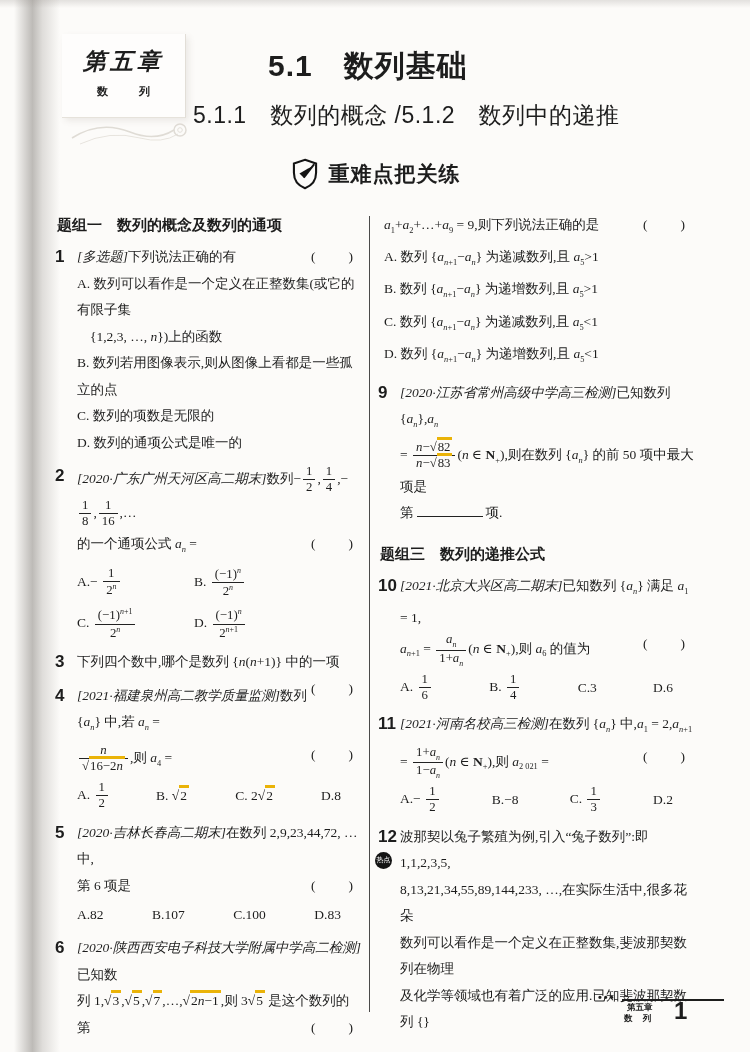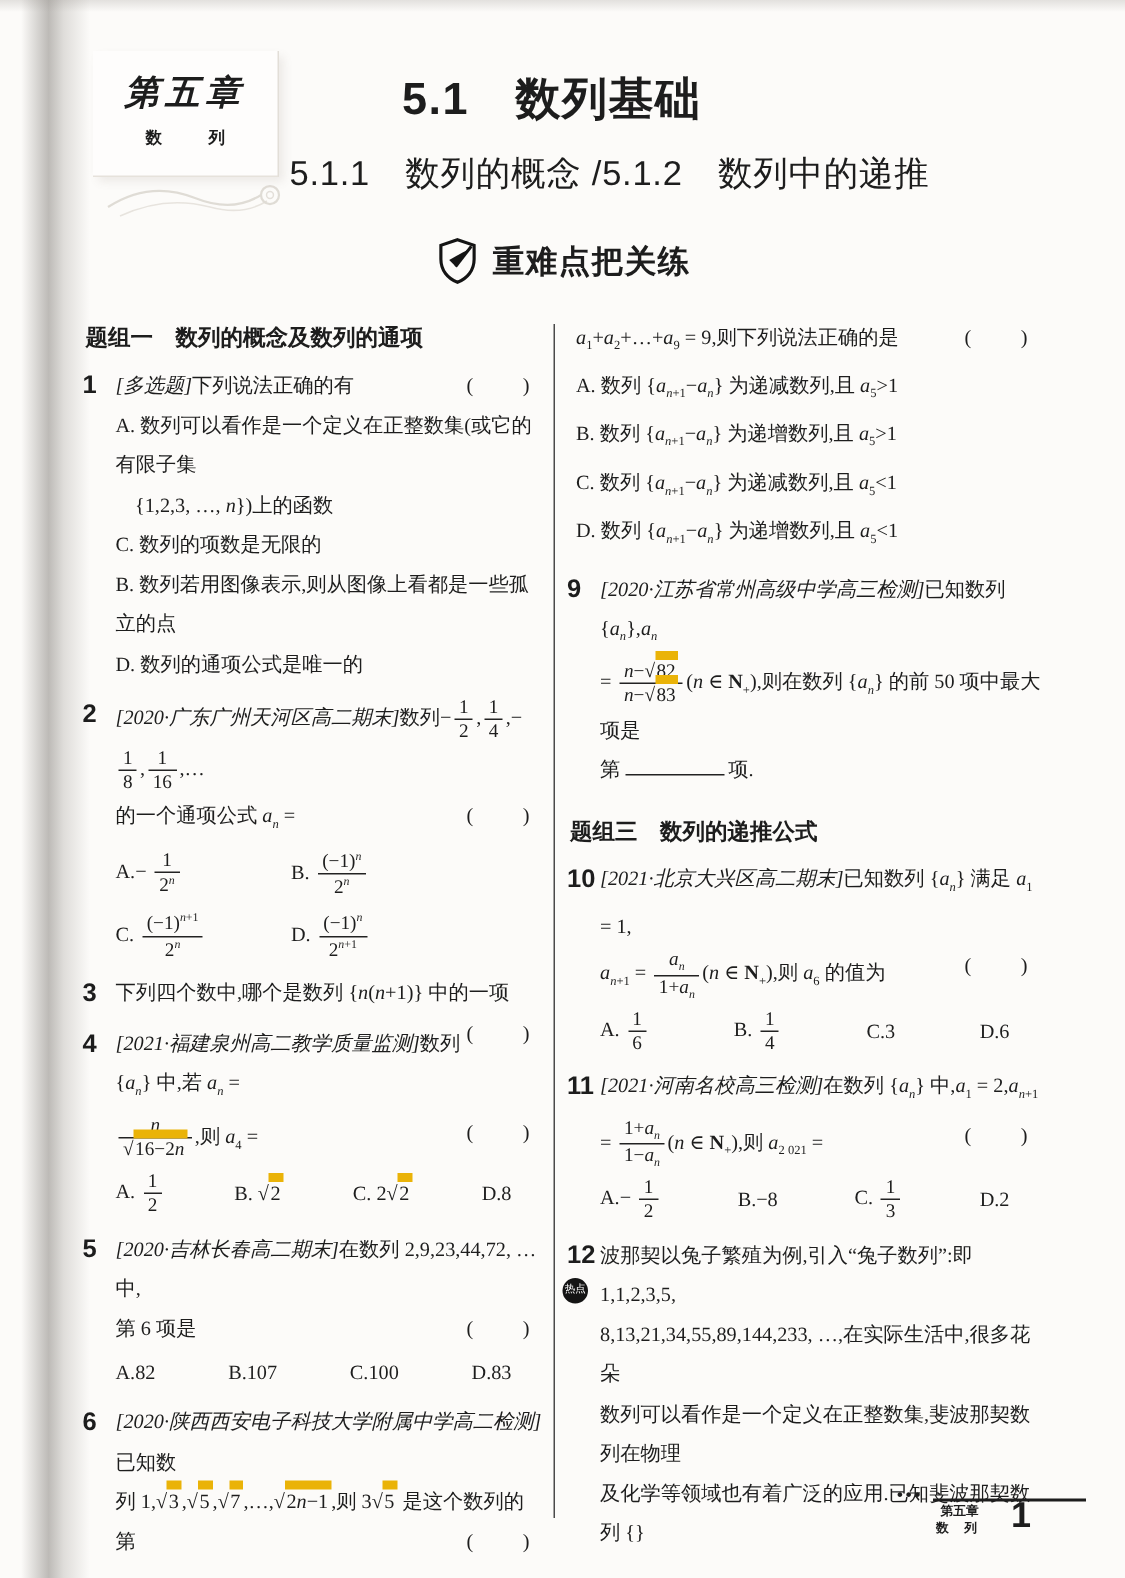--- a/index.html
+++ b/index.html
@@ -78,21 +78,21 @@
   .src { font-style:italic; }
   .pr { float:right; margin-right:8px; letter-spacing:2px; }
   sub { font-size:62%; }
   sup { font-size:62%; }
   .fr {
     display:inline-flex; flex-direction:column; vertical-align:middle;
     text-align:center; line-height:1.2; margin:1px 2px; font-size:.95em;
   }
   .fr .nu { border-bottom:1px solid #222; padding:0 3px; display:block; }
   .fr .de { padding:0 3px; display:block; }
-  .rad { border-top:6px solid #eab308; padding:0 2px 12px 1px; }
+  .rad { border-top:3px solid #eab308; padding:0 2px 12px 1px; }
   .blank { display:inline-block; width:66px; border-bottom:1px solid #222; height:14px; vertical-align:baseline; margin:0 3px; }
   .opts-row { display:flex; justify-content:space-between; padding-right:22px; margin:2px 0 3px; align-items:center; }
   .opts-grid { display:grid; grid-template-columns:1fr 1fr; row-gap:5px; padding-right:52px; margin:2px 0 3px; }
   .opt { line-height:27px; }
   .hot-badge {
     position:absolute; left:-5px; top:28px; width:17px; height:17px; border-radius:50%;
     background:#141414; color:#fff; font-size:7px; line-height:7.5px;
     display:flex; align-items:center; justify-content:center; text-align:center;
     width:17px; word-break:break-all; padding:1px;
     font-family:"Liberation Sans","DejaVu Sans",sans-serif;
@@ -136,22 +136,22 @@
   <span class="label">重难点把关练</span>
 </div>
 
 <div class="col col-left" id="col-left">
     <div class="group-heading">题组一　数列的概念及数列的通项</div>
     <div class="question">
       <span class="qnum">1</span>
       <div class="qline"><i class="src">[多选题]</i>下列说法正确的有<span class="pr">(　　)</span></div>
       <div class="qline">A. 数列可以看作是一个定义在正整数集(或它的有限子集</div>
       <div class="qline"><span class="ind"></span>{1,2,3, …, <i>n</i>})上的函数</div>
+      <div class="qline">B. 数列若用图像表示,则从图像上看都是一些孤立的点</div>
       <div class="qline">C. 数列的项数是无限的</div>
-      <div class="qline">B. 数列若用图像表示,则从图像上看都是一些孤立的点</div>
       <div class="qline">D. 数列的通项公式是唯一的</div>
     </div>
     <div class="question">
       <span class="qnum">2</span>
       <div class="qline"><i class="src">[2020·广东广州天河区高二期末]</i>数列−<span class="fr">
           <span class="nu">1</span>
           <span class="de">2</span>
         </span>,<span class="fr">
           <span class="nu">1</span>
           <span class="de">4</span>

